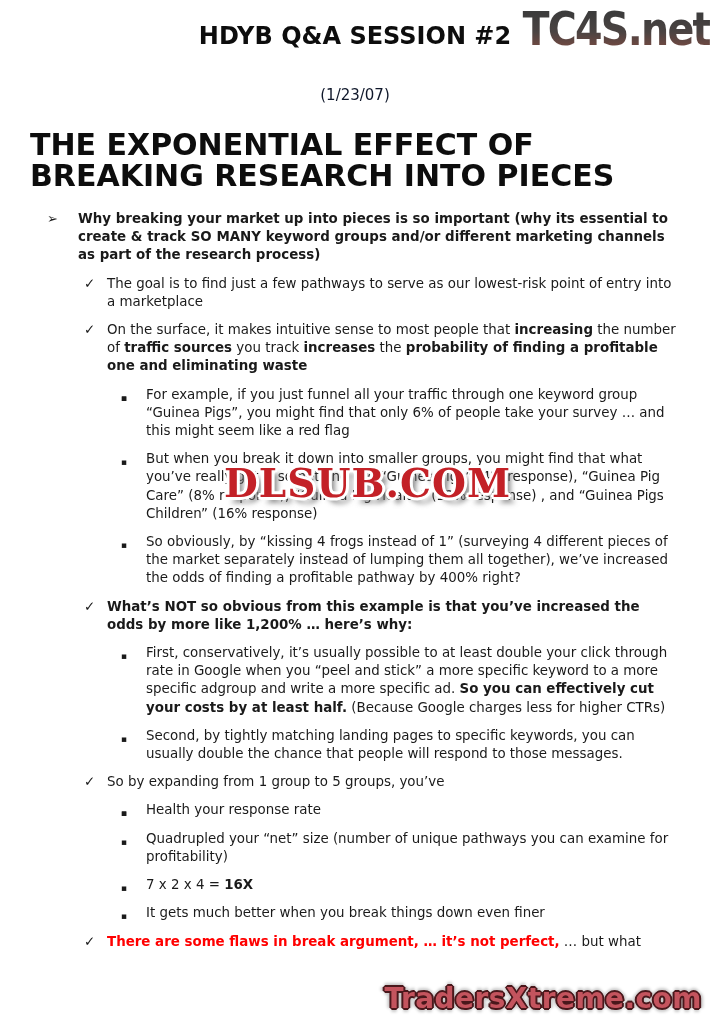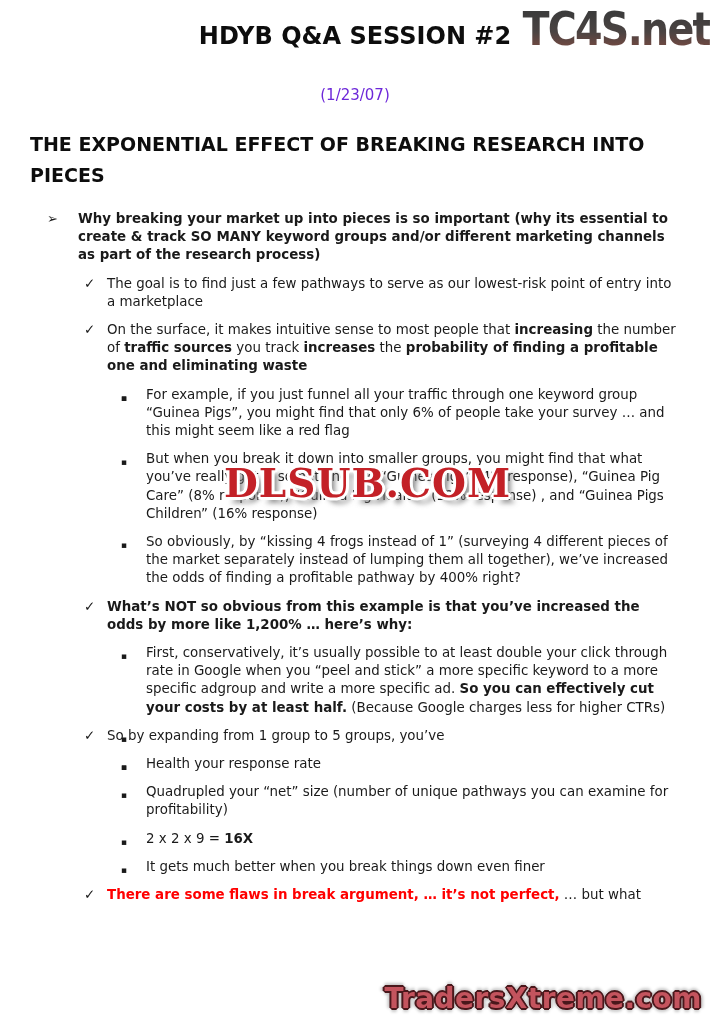--- a/index.html
+++ b/index.html
@@ -24,25 +24,25 @@
     font-size:46px;font-weight:bold;letter-spacing:-2px;
     background:linear-gradient(180deg,#3c3c3c 20%,#4a4342 55%,#7d4b42 92%);
     -webkit-background-clip:text;background-clip:text;
     color:transparent;
     transform:scaleX(.86);transform-origin:right top;
     white-space:nowrap;
   }
   .doc-date{
     margin-top:36px;
     text-align:center;
-    font-size:15px;color:#6d28d9;
+    font-size:15px;color:#0f172a;
   }
   .doc-heading{
     margin:25px 26px 0 30px;
-    font-size:19px;line-height:31px;
+    font-size:30px;line-height:31px;
     font-weight:bold;color:#0d0d0d;
     max-width:668px;
   }
   
   .content{margin-top:19px;}
   .item{
     position:relative;
     margin-bottom:10px;
     padding-right:30px;
     font-size:13.4px;line-height:18.2px;
@@ -97,26 +97,26 @@
   <div class="content">
       <div class="item l1 boldrow"><span class="bullet">➢</span><span class="text"><span class="b">Why breaking your market up into pieces is so important (why its essential to create &amp; track SO MANY keyword groups and/or different marketing channels as part of the research process)</span></span></div>
       <div class="item l2"><span class="bullet">✓</span><span class="text"><span>The goal is to find just a few pathways to serve as our lowest-risk point of entry into a marketplace</span></span></div>
       <div class="item l2"><span class="bullet">✓</span><span class="text"><span>On the surface, it makes intuitive sense to most people that </span><span class="b">increasing</span><span> the number of </span><span class="b">traffic sources</span><span> you track </span><span class="b">increases</span><span> the </span><span class="b">probability of finding a profitable one and eliminating waste</span></span></div>
       <div class="item l3"><span class="bullet">▪</span></div>
       <div class="item l3"><span class="bullet">▪</span><span class="text"><span>For example, if you just funnel all your traffic through one keyword group “Guinea Pigs”, you might find that only 6% of people take your survey … and this might seem like  a red flag</span></span></div>
       <div class="item l3"><span class="bullet">▪</span><span class="text"><span>But when you break it down into smaller groups, you might find that what you’ve really got is something like “Guinea Pigs” (4% response), “Guinea Pig Care” (8% response), “Guinea Pig Health” (12% response) , and “Guinea Pigs Children” (16% response)</span></span></div>
       <div class="item l3"><span class="bullet">▪</span><span class="text"><span>So obviously, by “kissing 4 frogs instead of 1” (surveying 4 different pieces of the market separately instead of lumping them all together), we’ve increased the odds of finding a profitable pathway by 400% right?</span></span></div>
       <div class="item l2 boldrow"><span class="bullet">✓</span><span class="text"><span class="b">What’s NOT so obvious from this example is that you’ve increased the odds by more like 1,200% … here’s why:</span></span></div>
       <div class="item l3"><span class="bullet">▪</span><span class="text"><span>First, conservatively, it’s usually possible to at least double your click through rate in Google when you “peel and stick” a more specific keyword to a more specific adgroup and write a more specific ad.   </span><span class="b">So you can effectively cut your costs by at least half.</span><span>   (Because Google charges less for higher CTRs)</span></span></div>
-      <div class="item l3"><span class="bullet">▪</span></div>
+      <div class="item l3"><span class="bullet">▪</span><span class="text"><span>Second, by tightly matching landing pages to specific keywords, you can usually double the chance that people will respond to those messages.</span></span></div>
       <div class="item l2"><span class="bullet">✓</span><span class="text"><span>So by expanding from 1 group to 5 groups, you’ve</span></span></div>
       <div class="item l3"><span class="bullet">▪</span></div>
       <div class="item l3"><span class="bullet">▪</span><span class="text"><span>Health your response rate</span></span></div>
       <div class="item l3"><span class="bullet">▪</span><span class="text"><span>Quadrupled your “net” size (number of unique pathways you can examine for profitability)</span></span></div>
-      <div class="item l3"><span class="bullet">▪</span><span class="text"><span>2 x 2 x 9 = </span><span class="b">16X</span></span></div>
+      <div class="item l3"><span class="bullet">▪</span><span class="text"><span>7 x 2 x 4 = </span><span class="b">16X</span></span></div>
       <div class="item l3"><span class="bullet">▪</span><span class="text"><span>It gets much better when you break things down even finer</span></span></div>
       <div class="item l2 boldrow"><span class="bullet">✓</span><span class="text"><span class="b red">There are some flaws in break argument, … it’s not perfect,</span><span> … but what</span></span></div>
     </div>
 
   <div class="wm-dlsub">DLSUB.COM</div>
   <div class="wm-traders">TradersXtreme.com</div>
 
 </div>
 
 </body></html>

